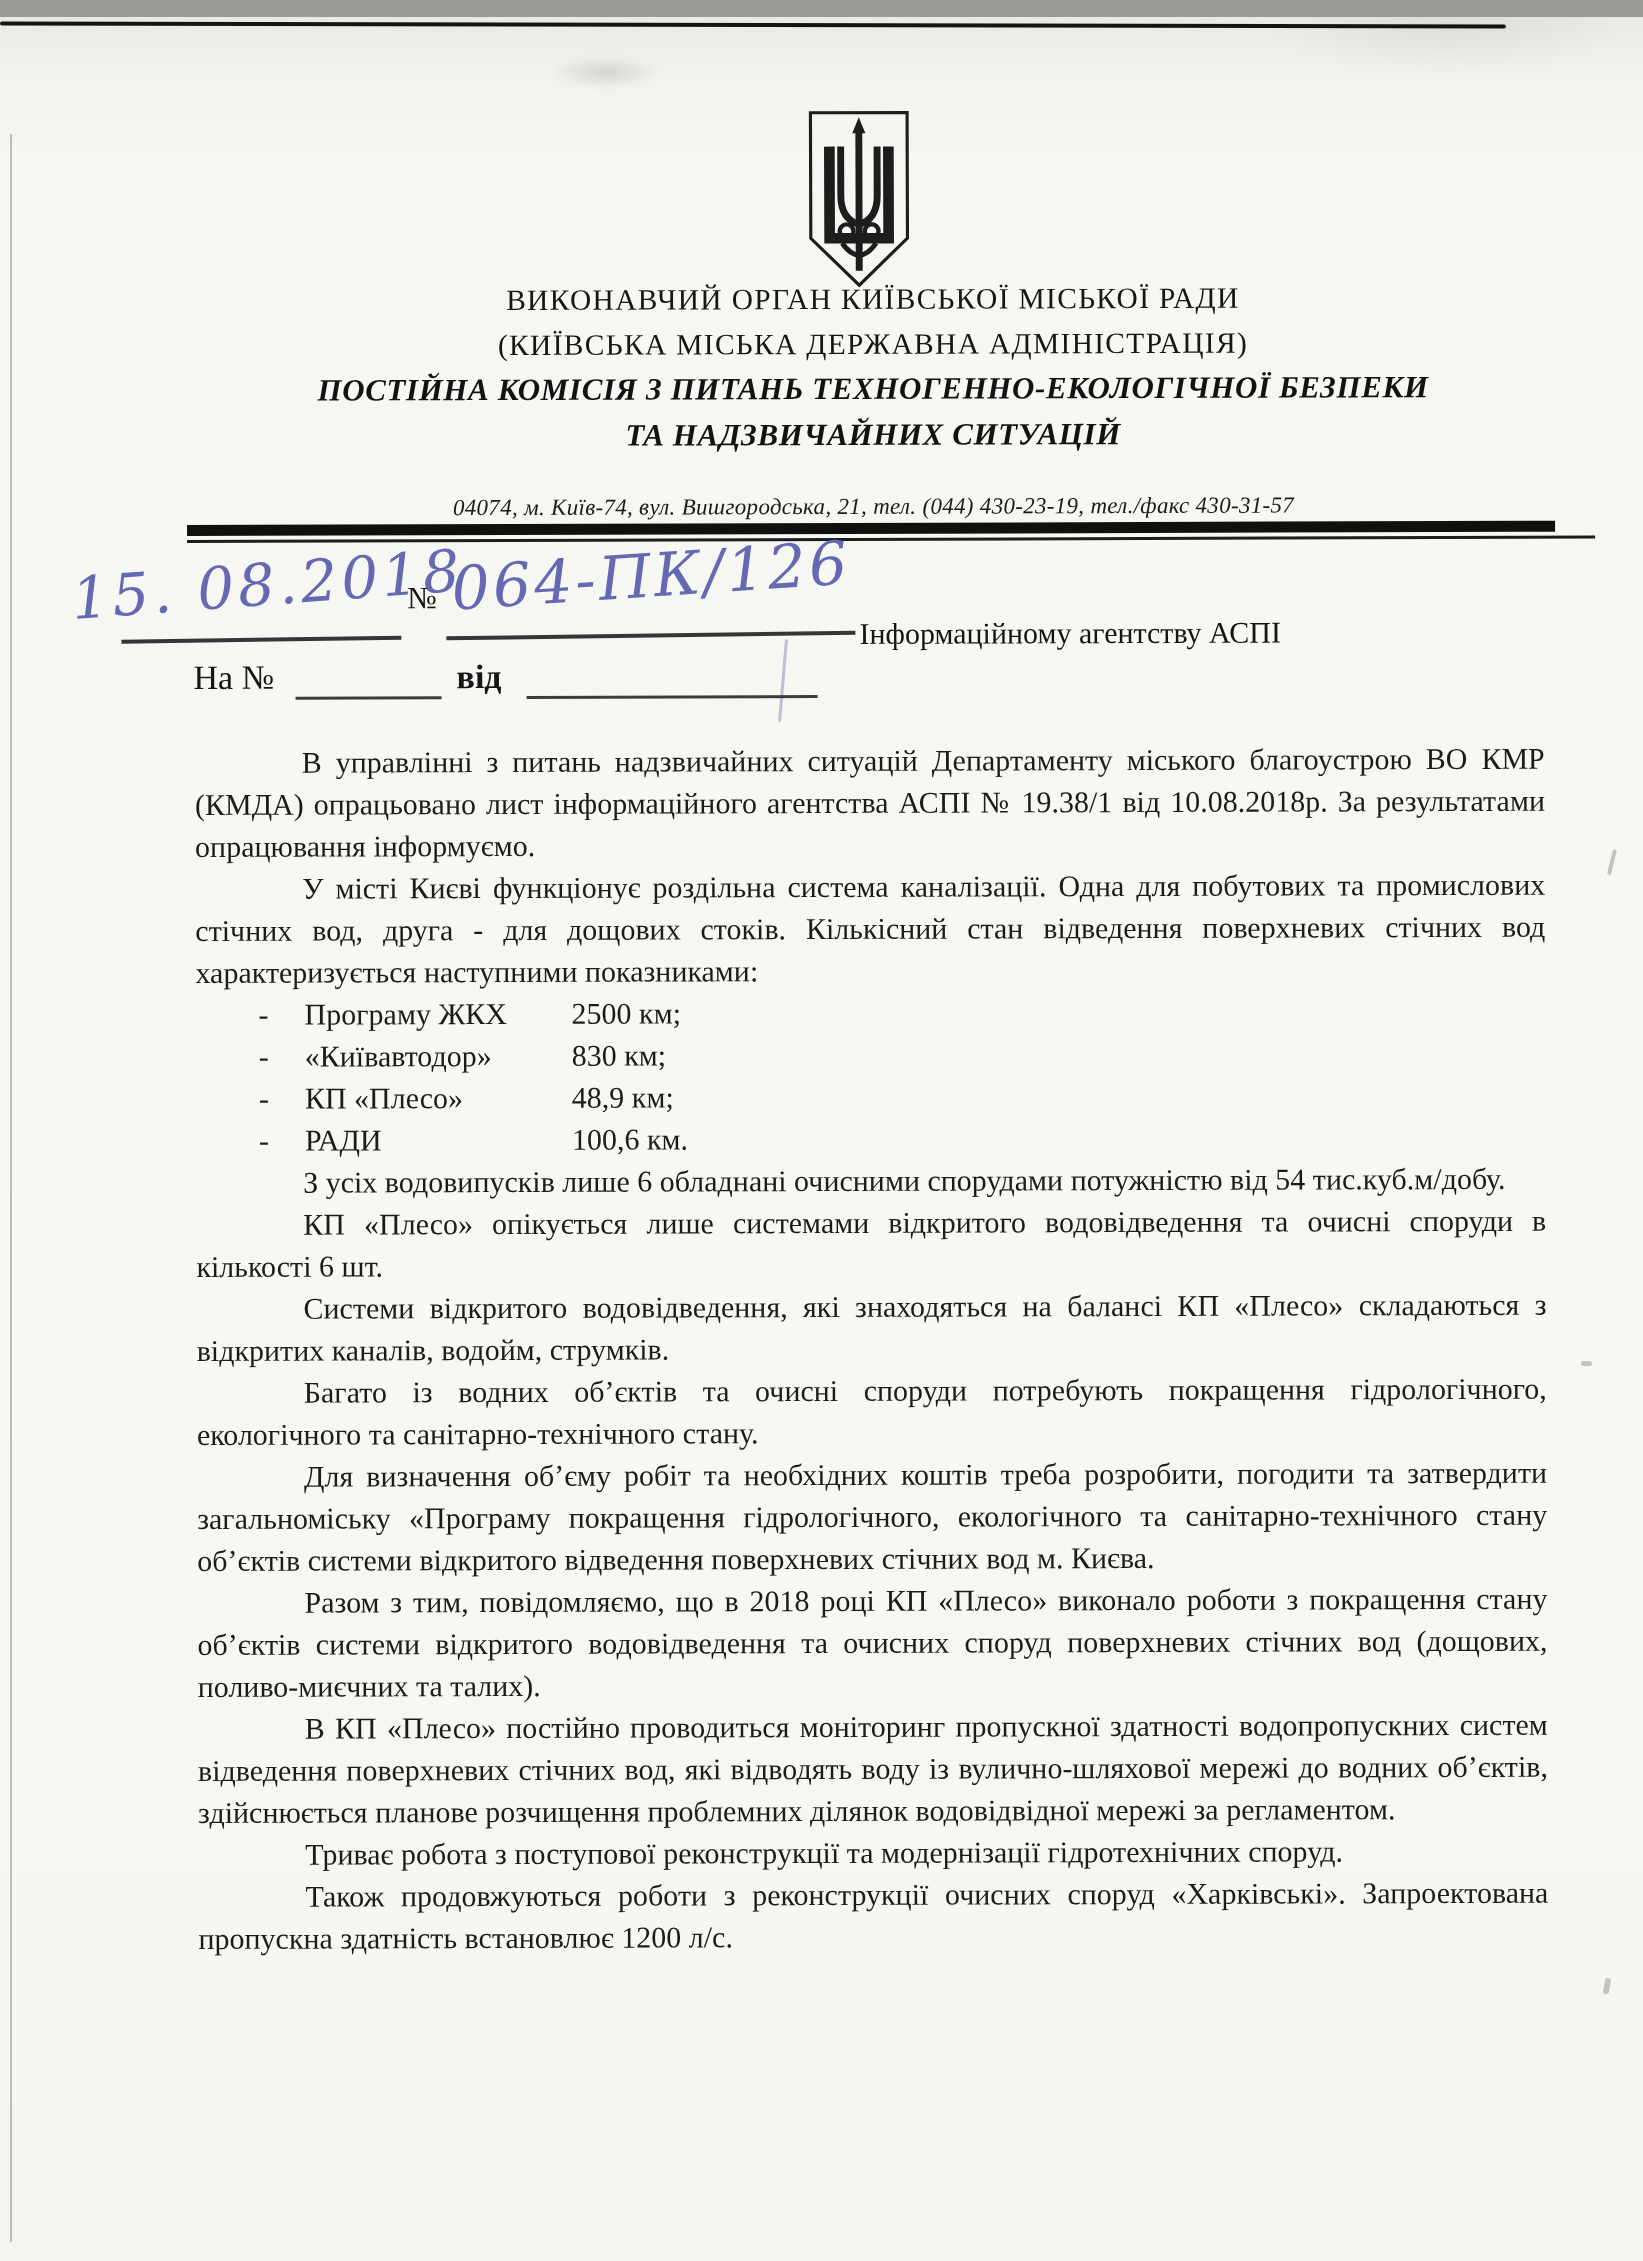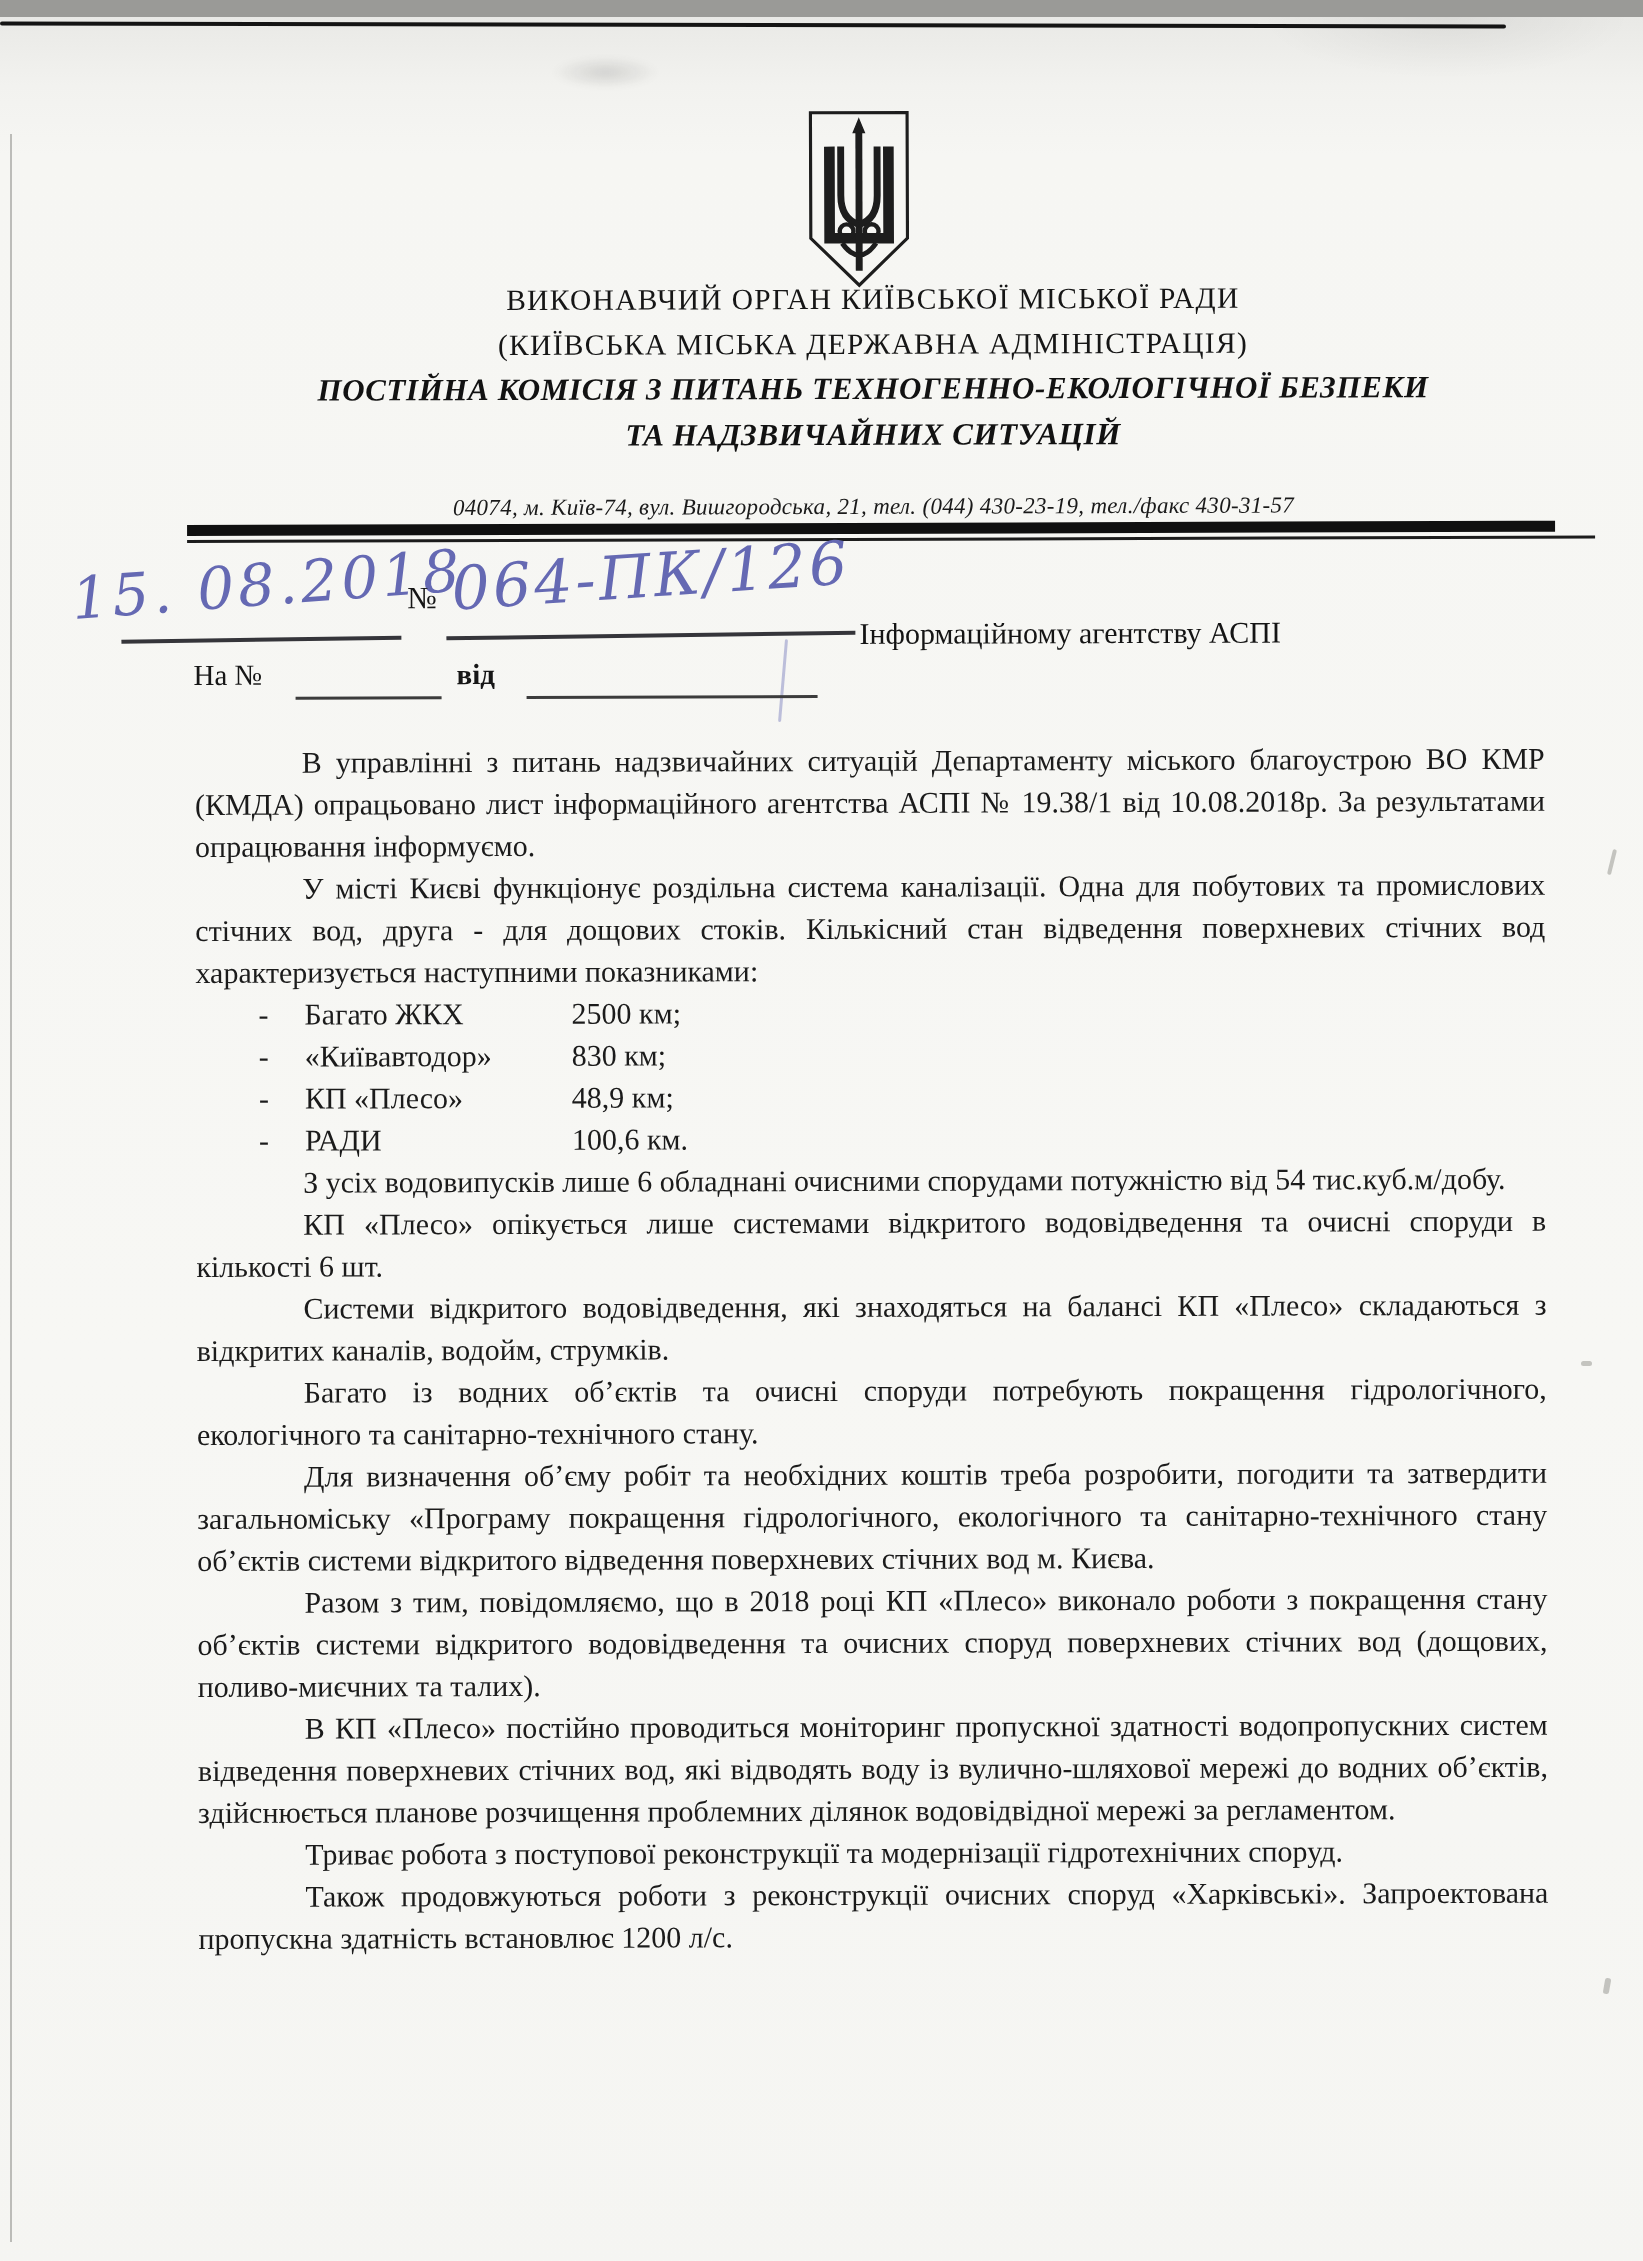--- a/index.html
+++ b/index.html
@@ -49,21 +49,21 @@
   .hand{position:absolute;font-family:"DejaVu Serif","Liberation Serif",serif;font-style:italic;
         color:#6569b3;white-space:nowrap;}
   .hand-date{left:73px;top:532px;font-size:58px;letter-spacing:3.8px;transform:rotate(-4deg);}
   .hand-num{left:453px;top:523px;font-size:60px;letter-spacing:3.1px;transform:rotate(-3.6deg);}
   .numero{position:absolute;left:409px;top:562px;font-size:31px;color:#161616;}
   .u-ref{position:absolute;height:3.8px;background:#35353a;transform:rotate(-0.6deg);}
   .u-ref1{left:123px;top:619px;width:280px;}
   .u-ref2{left:448px;top:616px;width:409px;}
   .ink-tail{position:absolute;left:783px;top:622px;width:2.5px;height:83px;background:#8d90c4;opacity:.55;transform:rotate(5deg);border-radius:1.9px;}
 
-  .reply-label{position:absolute;font-size:29px;color:#161616;}
+  .reply-label{position:absolute;font-size:34px;color:#161616;}
   .reply-no{left:195px;top:640px;}
   .reply-from{left:458px;top:640px;font-weight:bold;}
   .u-reply{position:absolute;height:2.5px;background:#3c3c3c;}
   .u-reply1{left:297px;top:678px;width:146px;}
   .u-reply2{left:528px;top:678px;width:291px;}
 
   .recipient{position:absolute;left:861px;top:600px;font-size:30px;color:#141414;white-space:nowrap;}
 
   
   .body-text{position:absolute;left:196px;top:723px;width:1350px;
@@ -126,21 +126,21 @@
     <div class="u-reply u-reply2"></div>
 
     <div class="recipient">Інформаційному агентству АСПІ</div>
 
     <div class="body-text">
       <p>В управлінні з питань надзвичайних ситуацій Департаменту міського благоустрою ВО КМР (КМДА) опрацьовано лист інформаційного агентства АСПІ № 19.38/1 від 10.08.2018р. За результатами опрацювання інформуємо.</p>
       <p>У місті Києві функціонує роздільна система каналізації. Одна для побутових та промислових стічних вод, друга - для дощових стоків. Кількісний стан відведення поверхневих стічних вод характеризується наступними показниками:</p>
 
       <div class="list-row">
         <span class="list-dash">-</span>
-        <span class="list-label">Багато ЖКХ</span>
+        <span class="list-label">Програму ЖКХ</span>
         <span class="list-value">2500 км;</span>
       </div>
       <div class="list-row">
         <span class="list-dash">-</span>
         <span class="list-label">«Київавтодор»</span>
         <span class="list-value">830 км;</span>
       </div>
       <div class="list-row">
         <span class="list-dash">-</span>
         <span class="list-label">КП «Плесо»</span>

